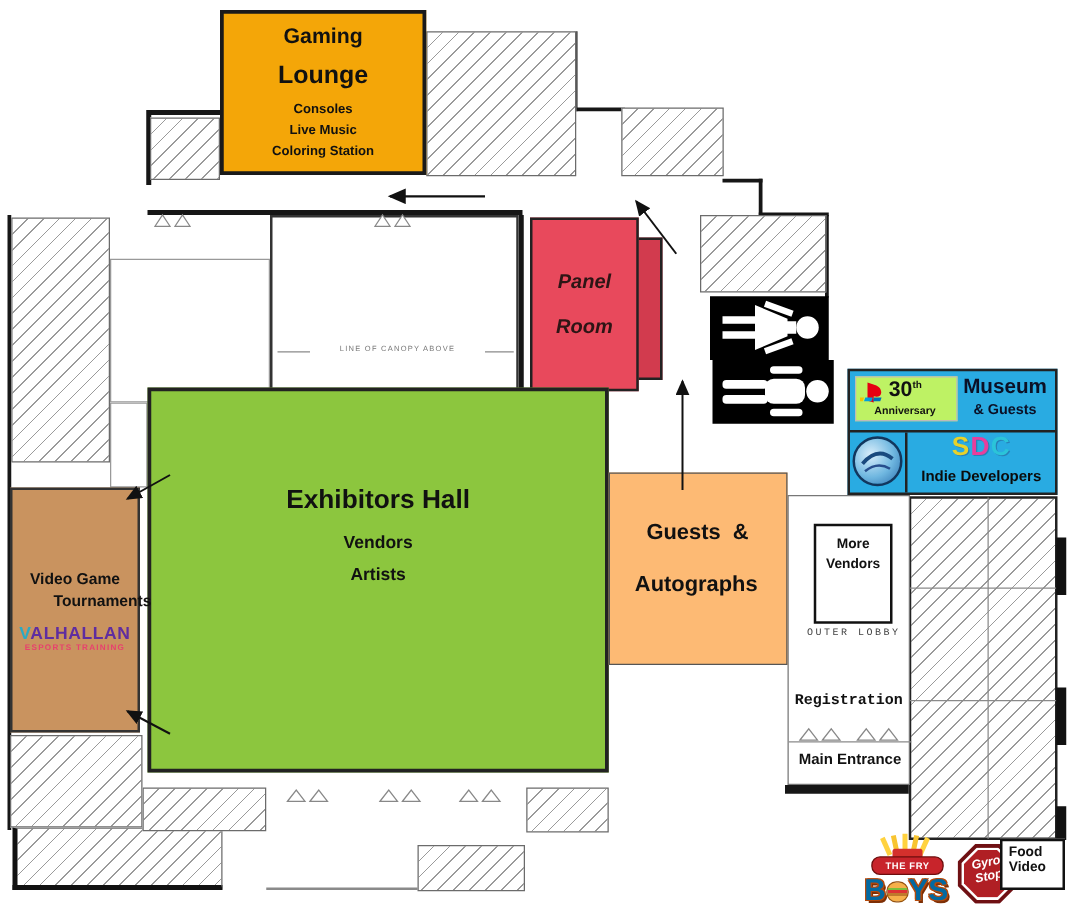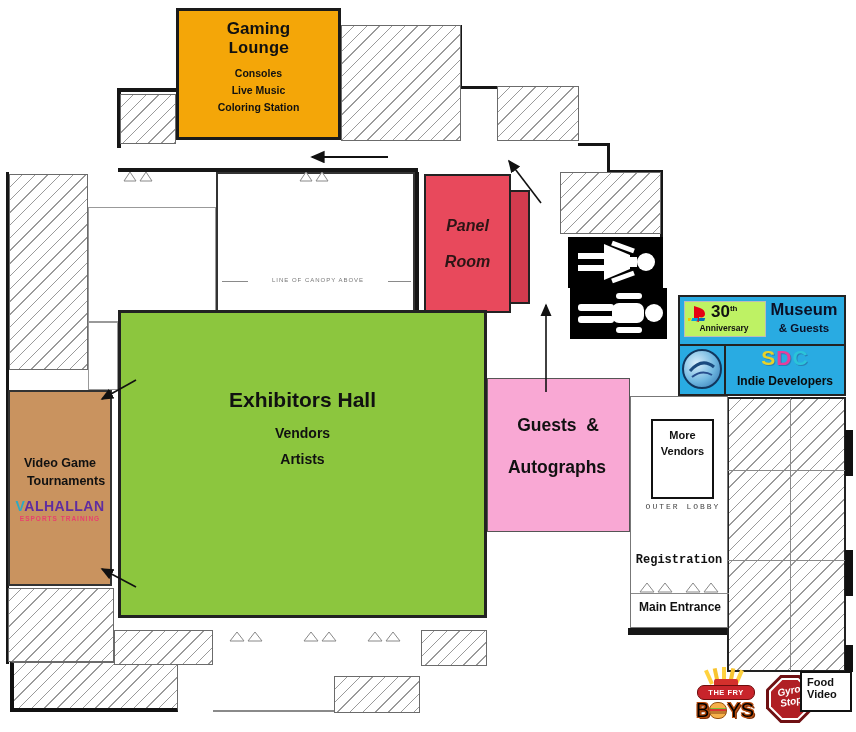--- a/index.html
+++ b/index.html
@@ -60,21 +60,21 @@
     <div class="abs" style="left:30px;top:103px;width:140px;font-size:6px;color:#777;letter-spacing:1px;text-align:center;background:#fff;">LINE OF CANOPY ABOVE</div>
   </div>
   <div class="abs room" style="left:88px;top:207px;width:128px;height:115px;border:1px solid #999;"></div>
   <div class="abs room" style="left:88px;top:322px;width:30px;height:68px;border:1px solid #999;"></div>
   <div class="abs room" style="left:630px;top:396px;width:98px;height:232px;border:1px solid #777;">
     <div class="abs thin" style="left:0;top:196px;width:98px;height:1px;"></div>
   </div>
 
   <div class="abs flexc" style="left:176px;top:8px;width:165px;height:132px;background:#F4A608;border:3px solid #1a1a1a;">
     <div class="lbl" style="font-size:17px;margin-top:8px;">Gaming</div>
-    <div class="lbl" style="font-size:17px;font-family:Liberation Mono, monospace;">Lounge</div>
+    <div class="lbl" style="font-size:20px;margin-top:10px;">Lounge</div>
     <div class="lbl" style="font-size:10.5px;margin-top:9px;">Consoles</div>
     <div class="lbl" style="font-size:10.5px;margin-top:5px;">Live Music</div>
     <div class="lbl" style="font-size:10.5px;margin-top:5px;">Coloring Station</div>
   </div>
 
   <div class="abs" style="left:508px;top:190px;width:22px;height:114px;background:#D23B4E;border:2px solid #222;box-sizing:border-box;"></div>
   <div class="abs flexc" style="left:424px;top:174px;width:87px;height:139px;background:#E8495C;border:2.5px solid #222;justify-content:center;font-style:italic;">
     <div class="lbl" style="font-size:16px;color:#2d1515;">Panel</div>
     <div class="lbl" style="font-size:16px;color:#2d1515;margin-top:18px;">Room</div>
   </div>
@@ -130,28 +130,28 @@
     </div>
     <div class="abs lbl" style="left:46px;top:77px;width:118px;font-size:12px;color:#0b0b0b;">Indie Developers</div>
   </div>
 
   <div class="abs" style="left:118px;top:310px;width:369px;height:308px;background:#8CC63E;border:3px solid #222;box-sizing:border-box;">
     <div class="abs lbl" style="left:0;top:75px;width:363px;font-size:21px;">Exhibitors Hall</div>
     <div class="abs lbl" style="left:0;top:112px;width:363px;font-size:14px;">Vendors</div>
     <div class="abs lbl" style="left:0;top:138px;width:363px;font-size:14px;">Artists</div>
   </div>
 
-  <div class="abs" style="left:487px;top:378px;width:143px;height:154px;background:#f9a8d4;border:1.5px solid #555;box-sizing:border-box;">
+  <div class="abs" style="left:487px;top:378px;width:143px;height:154px;background:#fdba74;border:1.5px solid #555;box-sizing:border-box;">
     <div class="abs lbl" style="left:0;top:36px;width:140px;font-size:17.5px;white-space:pre;">Guests  &amp;</div>
     <div class="abs lbl" style="left:0;top:78px;width:138px;font-size:17.5px;">Autographs</div>
   </div>
 
   <div class="abs" style="left:8px;top:390px;width:104px;height:196px;background:#C9935F;border:2px solid #333;box-sizing:border-box;">
     <div class="abs lbl" style="left:0;top:64px;width:100px;font-size:12.5px;">Video Game</div>
-    <div class="abs lbl" style="left:0;top:82px;width:112px;font-size:12.5px;">Tournaments</div>
+    <div class="abs lbl" style="left:16px;top:82px;width:112px;font-size:12.5px;">Tournaments</div>
     <div class="abs lbl" style="left:0;top:106px;width:100px;font-size:14px;font-weight:900;letter-spacing:.5px;">
       <span style="color:#2BAAC4;">V</span><span style="color:#5F2DA0;">ALHALLAN</span>
     </div>
     <div class="abs lbl" style="left:0;top:123px;width:100px;font-size:6.5px;color:#E8406E;letter-spacing:1px;">ESPORTS TRAINING</div>
   </div>
 
   <div class="abs flexc" style="left:651px;top:419px;width:63px;height:80px;background:#fff;border:2px solid #111;">
     <div class="lbl" style="font-size:11px;margin-top:8px;">More</div>
     <div class="lbl" style="font-size:11px;margin-top:4px;">Vendors</div>
   </div>
@@ -164,21 +164,21 @@
     <div class="abs" style="left:20px;top:0;width:40px;height:18px;">
       <span class="abs" style="left:4px;bottom:0;width:4px;height:15px;background:#FFD23F;transform:rotate(-24deg);transform-origin:bottom;"></span>
       <span class="abs" style="left:10px;bottom:0;width:4px;height:16px;background:#F8C430;transform:rotate(-12deg);transform-origin:bottom;"></span>
       <span class="abs" style="left:16px;bottom:0;width:4px;height:17px;background:#FFD23F;"></span>
       <span class="abs" style="left:22px;bottom:0;width:4px;height:16px;background:#F8C430;transform:rotate(12deg);transform-origin:bottom;"></span>
       <span class="abs" style="left:28px;bottom:0;width:4px;height:15px;background:#FFD23F;transform:rotate(24deg);transform-origin:bottom;"></span>
     </div>
     <div class="abs" style="left:28px;top:13px;width:24px;height:11px;background:#D4302C;border-radius:2px;"></div>
     <div class="abs lbl" style="left:11px;top:19px;width:56px;height:13px;background:#C8242B;border:1px solid #6d0d0d;border-radius:7px;
          color:#fff;font-size:7.5px;letter-spacing:.5px;line-height:13px;">THE FRY</div>
-    <div class="abs lbl" style="left:0;top:33px;width:78px;font-size:20px;font-weight:400;color:#000000;
+    <div class="abs lbl" style="left:0;top:33px;width:78px;font-size:24px;font-weight:700;color:#0369a1;
          text-shadow:-1px -1px 0 #B5490B,1px -1px 0 #B5490B,-1px 1px 0 #B5490B,1px 1px 0 #B5490B,2px 2px 0 #7d2f06;">
       <span>B</span><span style="display:inline-block;width:16px;height:15px;border-radius:8px;vertical-align:-2px;border:1px solid #96520f;
         background:linear-gradient(#F6B04A 0 30%, #7BBF3A 30% 42%, #DD3333 42% 55%, #C07A2C 55% 72%, #F6B04A 72% 100%);"></span><span>YS</span>
     </div>
   </div>
 
   <div class="abs" style="left:766px;top:675px;width:48px;height:48px;">
     <div class="abs" style="left:0;top:0;width:48px;height:48px;background:#6f1013;clip-path:polygon(30% 0,70% 0,100% 30%,100% 70%,70% 100%,30% 100%,0 70%,0 30%);"></div>
     <div class="abs" style="left:3px;top:3px;width:42px;height:42px;background:#fff;clip-path:polygon(30% 0,70% 0,100% 30%,100% 70%,70% 100%,30% 100%,0 70%,0 30%);"></div>
     <div class="abs" style="left:5px;top:5px;width:38px;height:38px;background:#B01F24;clip-path:polygon(30% 0,70% 0,100% 30%,100% 70%,70% 100%,30% 100%,0 70%,0 30%);"></div>

